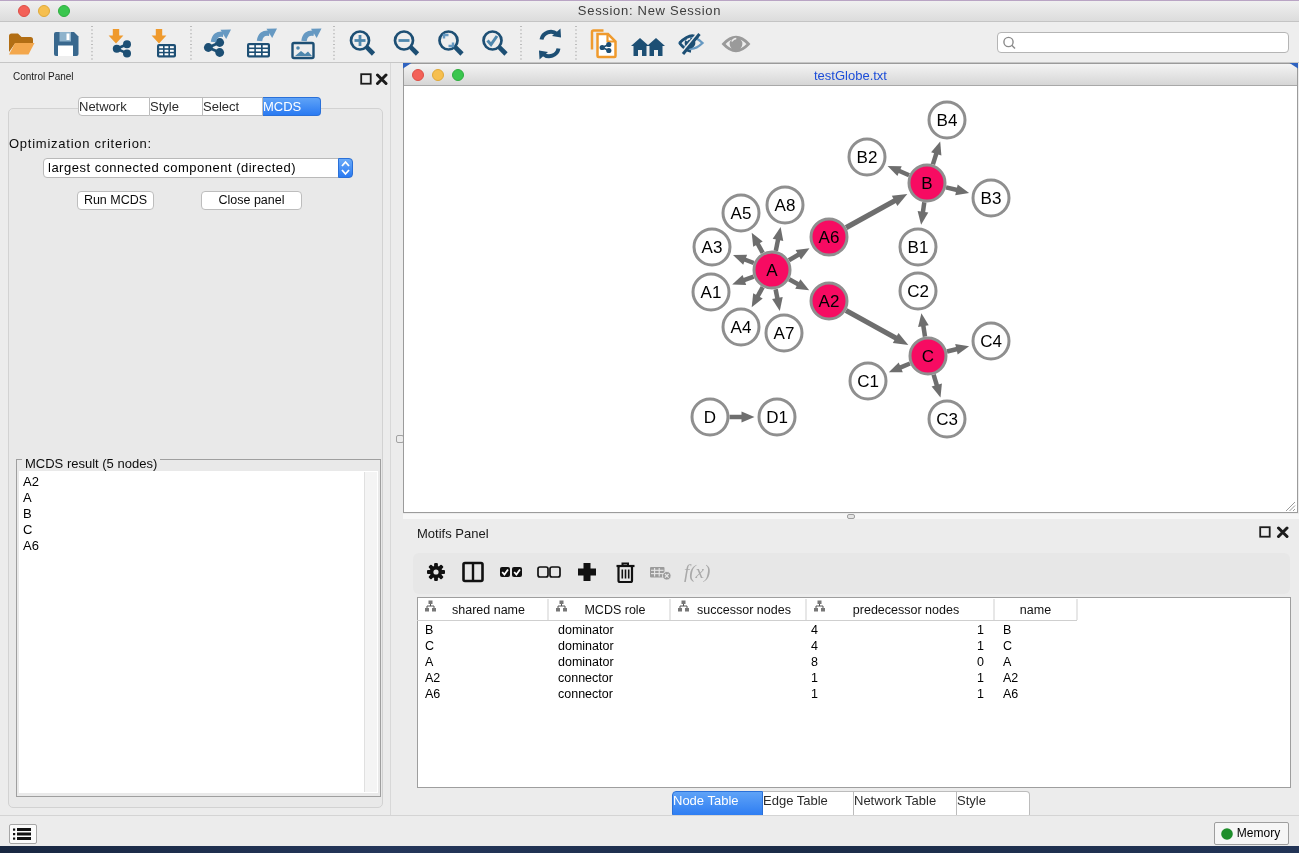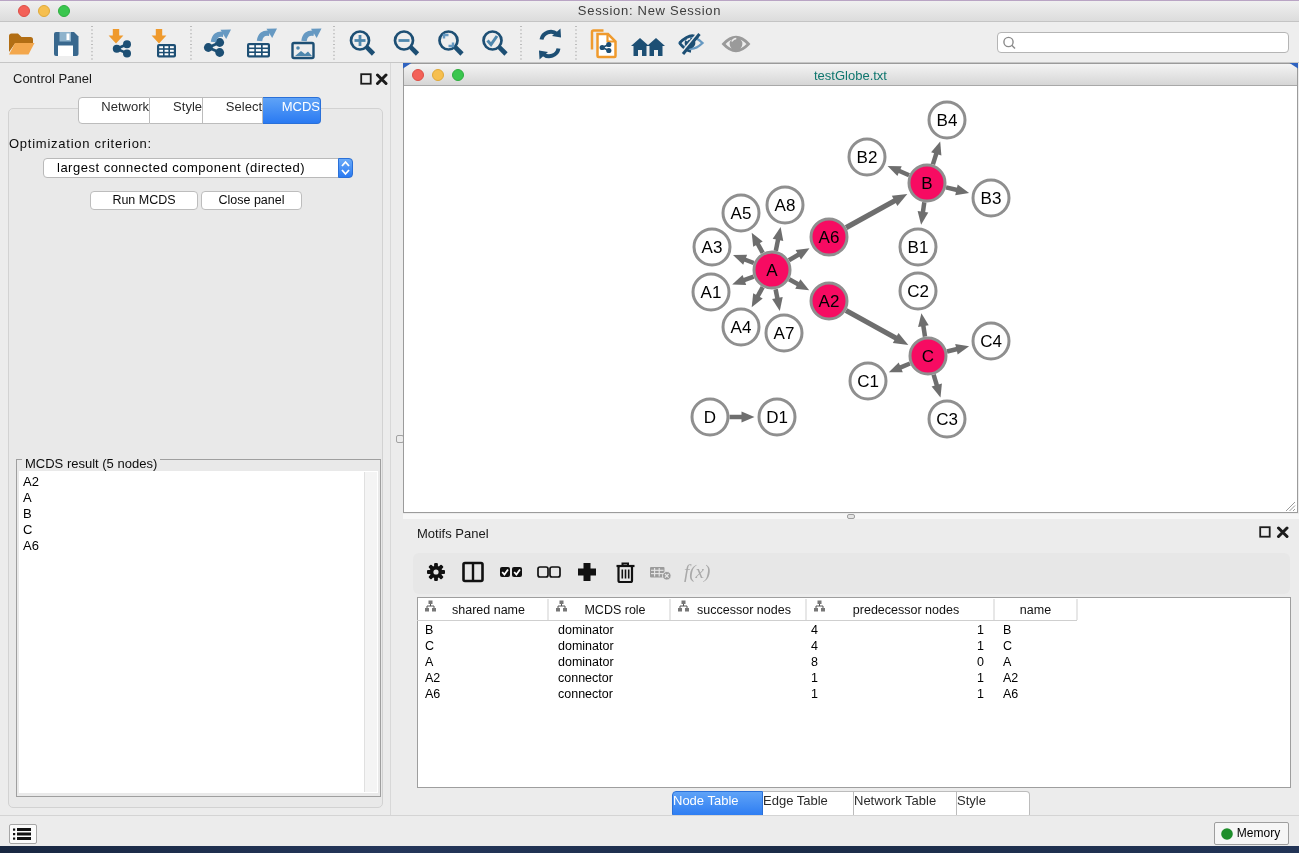--- a/index.html
+++ b/index.html
@@ -4,39 +4,39 @@
 body{width:1299px;height:853px;position:relative;overflow:hidden;
  font-family:"Liberation Sans",sans-serif;background:#ececec}
 .abs{position:absolute}
 .titlebar{left:0;top:0;width:1299px;height:22px;
  background:linear-gradient(#f0f0f0,#dcdcdc);border-top:1px solid #b9a4c4;border-bottom:1px solid #c4c4c4}
 .tl{width:12px;height:12px;border-radius:50%;top:5px}
 .apptitle{width:100%;text-align:center;top:3px;font-size:13px;letter-spacing:0.7px;color:#3d3d3d}
 .toolbar{left:0;top:22px;width:1299px;height:41px;background:#eeeeee;border-bottom:1px solid #c6c6c6}
 .search{left:997px;top:32px;width:292px;height:21px;background:#fff;border:1px solid #b5b5b5;border-radius:4px}
 .cpanel{left:0;top:63px;width:391px;height:752px;background:#ececec;border-right:1px solid #d8d8d8}
-.cphead{left:13px;top:71px;font-size:13px;color:#1a1a1a}
+.cphead{left:13px;top:71px;font-size:10px;color:#1a1a1a}
 .tabpane{left:8px;top:108px;width:375px;height:700px;border:1px solid #d2d2d2;border-radius:5px;background:#e9e9e9}
-.tabs{left:78px;top:97px;height:27px;display:flex;font-size:13px;line-height:18px;text-align:right;color:#2b2b2b}
+.tabs{left:78px;top:97px;height:19px;display:flex;font-size:13px;line-height:18px;text-align:left;color:#2b2b2b}
 .tabs div{background:#fff;border:1px solid #bcbcbc;border-left:none;padding:0}
 .tabs div:first-child{border-left:1px solid #bcbcbc;border-radius:4px 0 0 4px}
 .tabs div.sel{background:linear-gradient(#5fa3f7,#2a7af2);border-color:#2a70d8;color:#fff;border-radius:0 4px 4px 0}
 .optlabel{left:9px;top:136px;width:375px;text-align:left;font-size:13px;letter-spacing:0.75px;color:#0c0c0c}
 .combo{left:43px;top:158px;width:310px;height:20px;background:#fff;border:1px solid #b9b9b9;border-radius:4px;
- font-size:13px;letter-spacing:0.5px;line-height:18px;padding-left:13px;color:#000}
+ font-size:13px;letter-spacing:0.5px;line-height:18px;padding-left:4px;color:#000}
 .stepper{left:338px;top:158px;width:15px;height:20px;background:linear-gradient(#6aaaf8,#2a7af2);border-radius:0 4px 4px 0;border:1px solid #2a70d8}
 .btn{height:19px;background:#fff;border:1px solid #bdbdbd;border-radius:4px;font-size:12.5px;line-height:17px;text-align:center;color:#0c0c0c}
 .group{left:16px;top:459px;width:365px;height:338px;border:1px solid #9f9f9f}
 .glabel{left:22px;top:456px;background:#e9e9e9;padding:0 3px;font-size:13px;color:#0c0c0c}
 .glist{left:19px;top:471px;width:359px;height:322px;background:#fff;font-size:13px;line-height:16px;padding:3px 0 0 4px;color:#000}
 .gscroll{left:364px;top:472px;width:13px;height:320px;background:#f4f4f4;border-left:1px solid #e0e0e0}
 .vsplit-handle{left:396px;top:435px;width:8px;height:8px;background:#ececec;border:1px solid #a2a2a2;border-radius:2px}
 .window{left:403px;top:63px;width:895px;height:450px;border:1px solid #9b9b9b;background:#fff}
 .wtitle{left:0;top:0;width:100%;height:22px;background:linear-gradient(#f4f4f4,#d6d6d6);border-bottom:1px solid #a8a8a8}
-.wname{width:100%;text-align:center;top:4px;font-size:13px;color:#0f766e}
+.wname{width:100%;text-align:center;top:4px;font-size:13px;color:#1d4ed8}
 .hsplit-handle{left:847px;top:514px;width:8px;height:5px;background:#e4e4e4;border:1px solid #9f9f9f;border-radius:2px}
 .tpanel{left:403px;top:521px;width:896px;height:294px;background:#ececec}
 .tphead{left:14px;top:5px;font-size:13px;color:#1a1a1a}
 .tptool{left:10px;top:32px;width:877px;height:41px;background:#e7e7e7;border-radius:6px}
 .ttable{left:417px;top:597px;width:874px;height:191px;background:#fff;border:1px solid #9e9e9e}
 .btabs{left:672px;top:791px;height:27px;display:flex;font-size:13px;line-height:18px;color:#2b2b2b;position:absolute}
 .btabs div{background:#fff;border:1px solid #bcbcbc;border-left:none}
 .btabs div.sel{background:linear-gradient(#5fa3f7,#2a7af2);border-color:#2a70d8;color:#fff;border-radius:4px 0 0 4px;border-left:1px solid #2a70d8}
 .btabs div:last-child{border-radius:0 4px 4px 0}
 .statusbar{left:0;top:815px;width:1299px;height:31px;background:#ececec;border-top:1px solid #d4d4d4}
@@ -163,21 +163,21 @@
     <div style="width:53px">Style</div>
     <div style="width:60px">Select</div>
     <div class="sel" style="width:58px">MCDS</div>
   </div>
 <div class="abs optlabel">Optimization criterion:</div>
 <div class="abs combo">largest connected component (directed)</div>
 <div class="abs stepper"></div>
 <svg class="abs" style="left:338px;top:158px" width="15" height="20" viewBox="0 0 15 20">
     <path d="M4 8 l3.5-4 3.5 4 M4 12 l3.5 4 3.5-4" fill="none" stroke="#fff" stroke-width="1.8"></path>
   </svg>
-<div class="abs btn" style="left:90px;top:191px;width:108px">Run MCDS</div>
+<div class="abs btn" style="left:77px;top:191px;width:77px">Run MCDS</div>
 <div class="abs btn" style="left:201px;top:191px;width:101px">Close panel</div>
 <div class="abs group"></div>
 <div class="abs glabel">MCDS result (5 nodes)</div>
 <div class="abs glist">A2<br>A<br>B<br>C<br>A6</div>
 <div class="abs gscroll"></div>
 <div class="abs vsplit-handle"></div>
 
 <div class="abs window">
     <div class="abs wtitle"></div>
     <div class="abs wname">testGlobe.txt</div>

